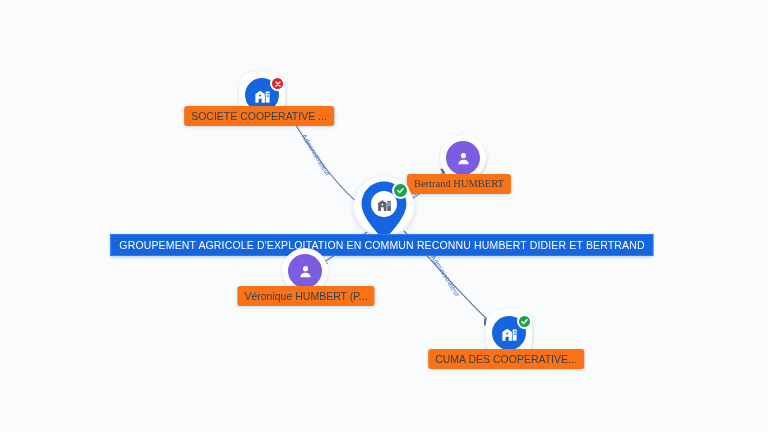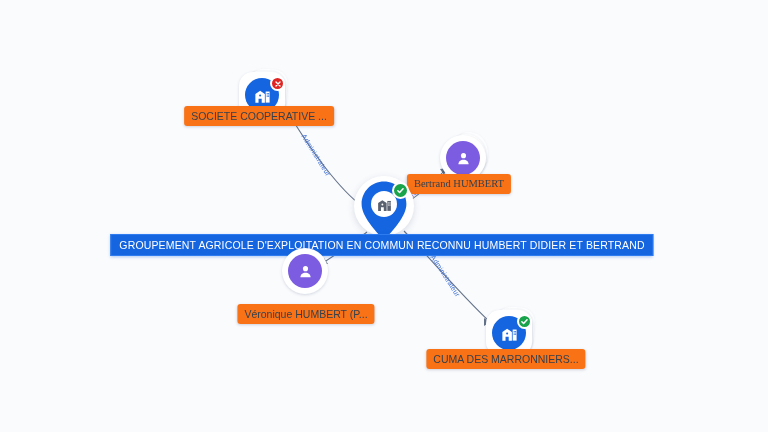--- a/index.html
+++ b/index.html
@@ -271,21 +271,21 @@
     <div class="stack">
       <div class="card c1" style="border-radius:50%;"></div>
     </div>
     <div class="disc person">
       <svg width="17" height="17" viewBox="0 0 24 24" aria-hidden="true">
         <circle cx="12" cy="8" r="3.6" fill="#ffffff"></circle>
         <path fill="#ffffff" d="M4.8 20c0-4 3.2-6.4 7.2-6.4s7.2 2.4 7.2 6.4z"></path>
       </svg>
     </div>
   </div>
-  <div class="label" style="left:306px; top:286px;margin-top:18px;">Véronique HUMBERT (P...</div>
+  <div class="label" style="left:306px; top:286px;">Véronique HUMBERT (P...</div>
 
   <div class="node" style="left:509px; top:333px;">
     <div class="stack">
       <div class="card c3"></div>
       <div class="card c2"></div>
       <div class="card c1"></div>
     </div>
     <div class="disc">
       <svg width="19" height="19" viewBox="0 0 24 24" aria-hidden="true">
         <path fill="#ffffff" d="M3 21V10l6-4 6 4v11h-4v-5H7v5H3z"></path>
@@ -296,15 +296,15 @@
         <rect x="19.1" y="12" width="1.3" height="1.6" fill="#1565e0"></rect>
         <circle cx="9" cy="12" r="1.3" fill="#1565e0"></circle>
       </svg>
     </div>
     <div class="badge ok">
       <svg width="9" height="9" viewBox="0 0 12 12" aria-hidden="true">
         <path d="M2.5 6.3 L4.8 8.6 L9.4 3.6" stroke="#ffffff" stroke-width="2" fill="none" stroke-linecap="round" stroke-linejoin="round"></path>
       </svg>
     </div>
   </div>
-  <div class="label" style="left:506px; top:349px;">CUMA DES MARRONNIERS...</div>
+  <div class="label" style="left:506px; top:349px;">CUMA DES COOPERATIVE...</div>
 
 </div>
 
 </body></html>

